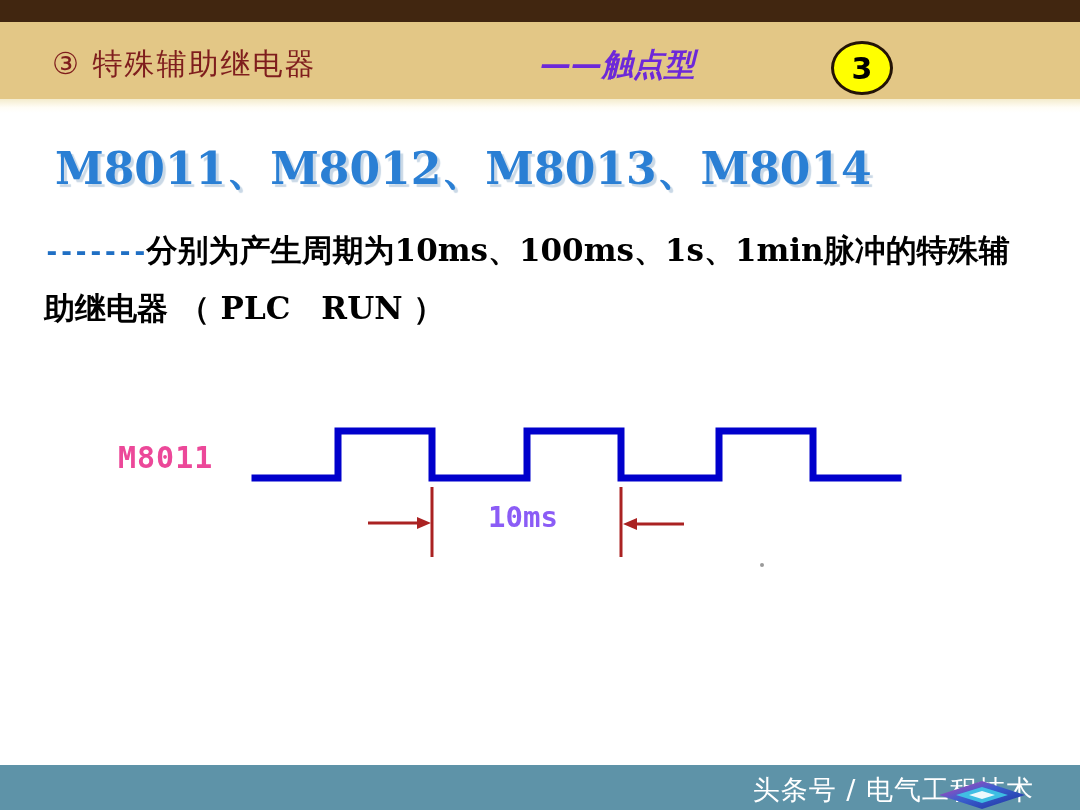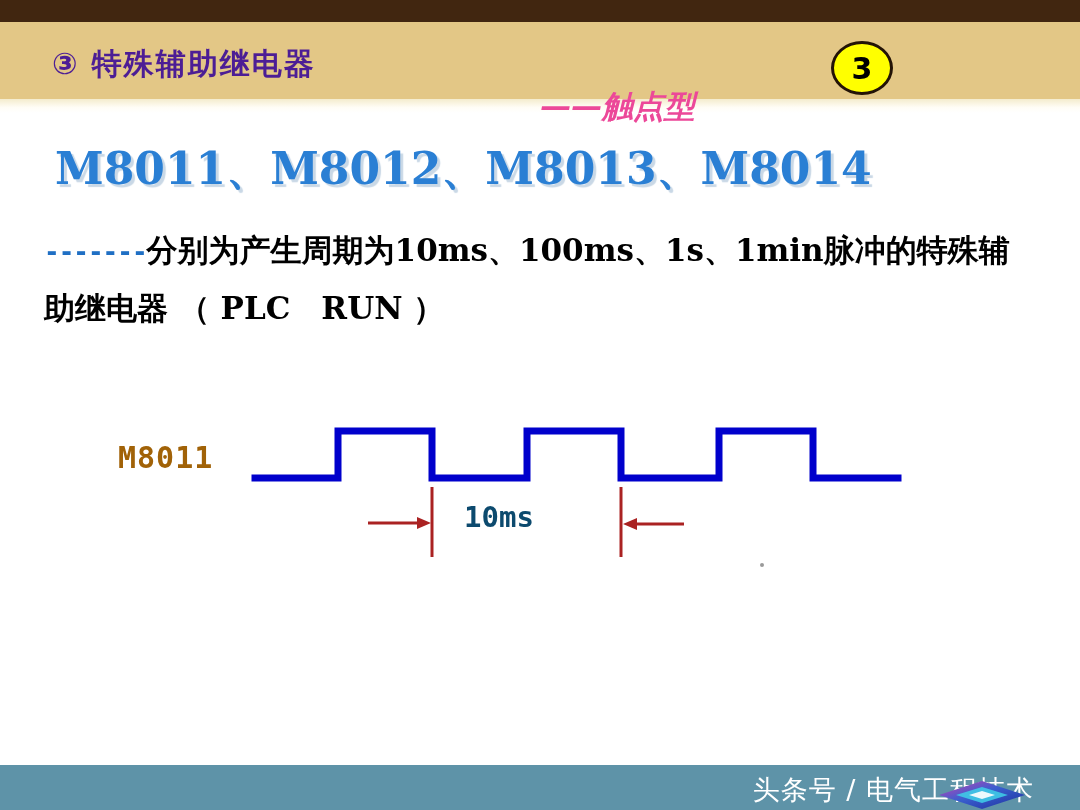--- a/index.html
+++ b/index.html
@@ -32,35 +32,34 @@
     position: absolute;
     left: 0; top: 99px;
     width: 1080px; height: 14px;
     background: linear-gradient(to bottom, #f4eccd 0%, #fffdf6 60%, #ffffff 100%);
   }
   #title-text {
     position: absolute;
     left: 52px; top: 44px;
     font-family: "DejaVu Sans", sans-serif;
     font-size: 30px;
-    font-weight: bold;
-    color: #4c1d95;
+    font-weight: normal;
+    color: #7f1d1d;
     letter-spacing: 2px;
     white-space: nowrap;
   }
   #title-sub {
     position: absolute;
     left: 540px; top: 44px;
     font-family: "DejaVu Serif", serif;
     font-size: 31px;
     font-weight: bold;
     font-style: italic;
-    color: #ec4899;
-    white-space: nowrap;
-    margin-top: 42px;
+    color: #6d28d9;
+    white-space: nowrap;
   }
   #page-badge {
     position: absolute;
     left: 831px; top: 41px;
     width: 62px; height: 54px;
     border-radius: 50%;
     background: #ffff00;
     border: 3px solid #231306;
     box-sizing: border-box;
   }
@@ -113,30 +112,30 @@
     position: absolute;
     left: 0; top: 395px;
     width: 1000px; height: 190px;
   }
   #waveform-label {
     position: absolute;
     left: 118px; top: 440px;
     font-family: "DejaVu Sans Mono", monospace;
     font-size: 30px;
     font-weight: bold;
-    color: #a16207;
+    color: #ec4899;
     letter-spacing: 1px;
   }
   #dimension-label {
     position: absolute;
-    left: 464px; top: 500px;
+    left: 488px; top: 500px;
     font-family: "DejaVu Sans Mono", monospace;
     font-size: 29px;
     font-weight: bold;
-    color: #0c4a6e;
+    color: #8b5cf6;
     letter-spacing: 0px;
   }
 
   
   #footer-bar {
     position: absolute;
     left: 0; top: 765px;
     width: 1080px; height: 45px;
     background: #5e93a8;
   }

